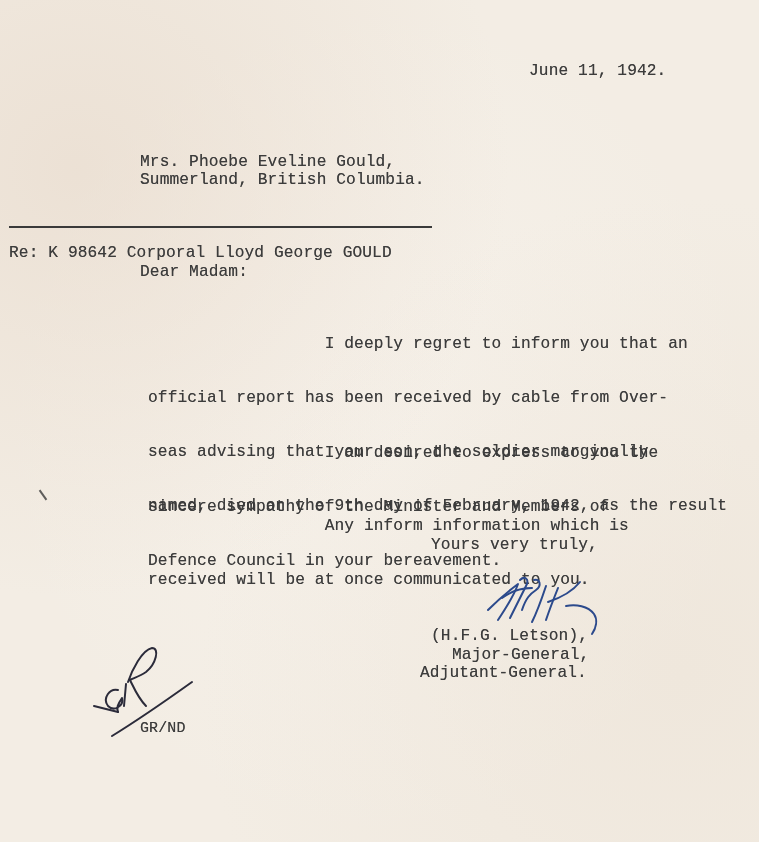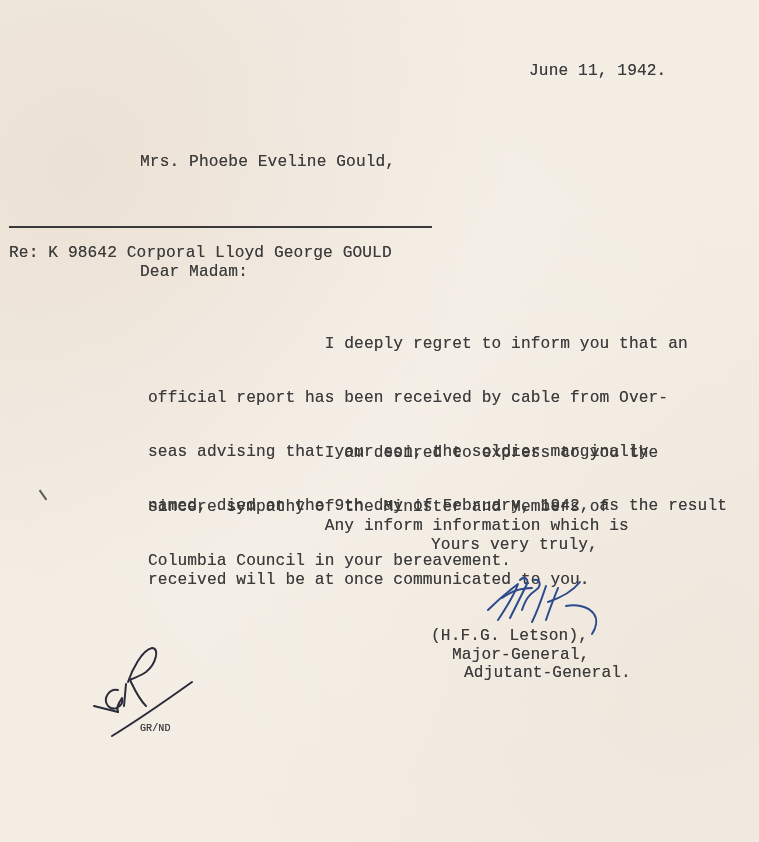--- a/index.html
+++ b/index.html
@@ -44,22 +44,22 @@
       background: #3a3a3a;
     }
     .re2 { left: 52px; top: 227px; }
     .salutation { left: 140px; top: 263px; }
     .p1 { left: 140px; top: 299px; }
     .p2 { left: 140px; top: 408px; }
     .p3 { left: 140px; top: 481px; }
     .closing { left: 431px; top: 536px; }
     .sig-name { left: 431px; top: 627px; }
     .sig-rank { left: 452px; top: 646px; }
-    .sig-title { left: 420px; top: 664px; margin-left: 44px; }
-    .initials-ref { left: 140px; top: 720px; font-size: 10px; }
+    .sig-title { left: 420px; top: 664px; }
+    .initials-ref { left: 140px; top: 720px; font-size: 15px; }
     .para-line { display: block; margin-left: 8px; }
     .sig-svg {
       position: absolute;
     }
     .stray-mark {
       position: absolute;
       left: 42px; top: 489px;
       width: 2px; height: 12px;
       background: #3a3a3a;
       transform: rotate(-35deg);
@@ -67,37 +67,38 @@
     }
   </style>
 </head>
 <body>
 
 <div class="page">
 
   <div class="line date">June 11, 1942.</div>
 
   <div class="line addr1">Mrs. Phoebe Eveline Gould,</div>
+  <div class="line addr2">Summerland, British Columbia.</div>
 
   <div class="line re1">Re: K 98642 Corporal Lloyd George GOULD</div>
   <div class="re-underline"></div>
 
   <div class="line salutation">Dear Madam:</div>
 
   <div class="line p1">
     <span class="para-line">                  I deeply regret to inform you that an</span>
     <span class="para-line">official report has been received by cable from Over-</span>
     <span class="para-line">seas advising that your son, the soldier marginally</span>
     <span class="para-line">named, died on the 9th day of February, 1942, as the result</span>
   </div>
 
   <div class="line p2">
     <span class="para-line">                  I am desired to express to you the</span>
     <span class="para-line">sincere sympathy of the Minister and Members of</span>
-    <span class="para-line">Columbia Council in your bereavement.</span>
+    <span class="para-line">Defence Council in your bereavement.</span>
   </div>
 
   <div class="line p3">
     <span class="para-line">                  Any inform information which is</span>
     <span class="para-line">received will be at once communicated to you.</span>
   </div>
 
   <div class="line closing">Yours very truly,</div>
 
   <svg class="sig-svg" style="left:480px; top:568px;" width="130" height="72" viewBox="0 0 130 72">

